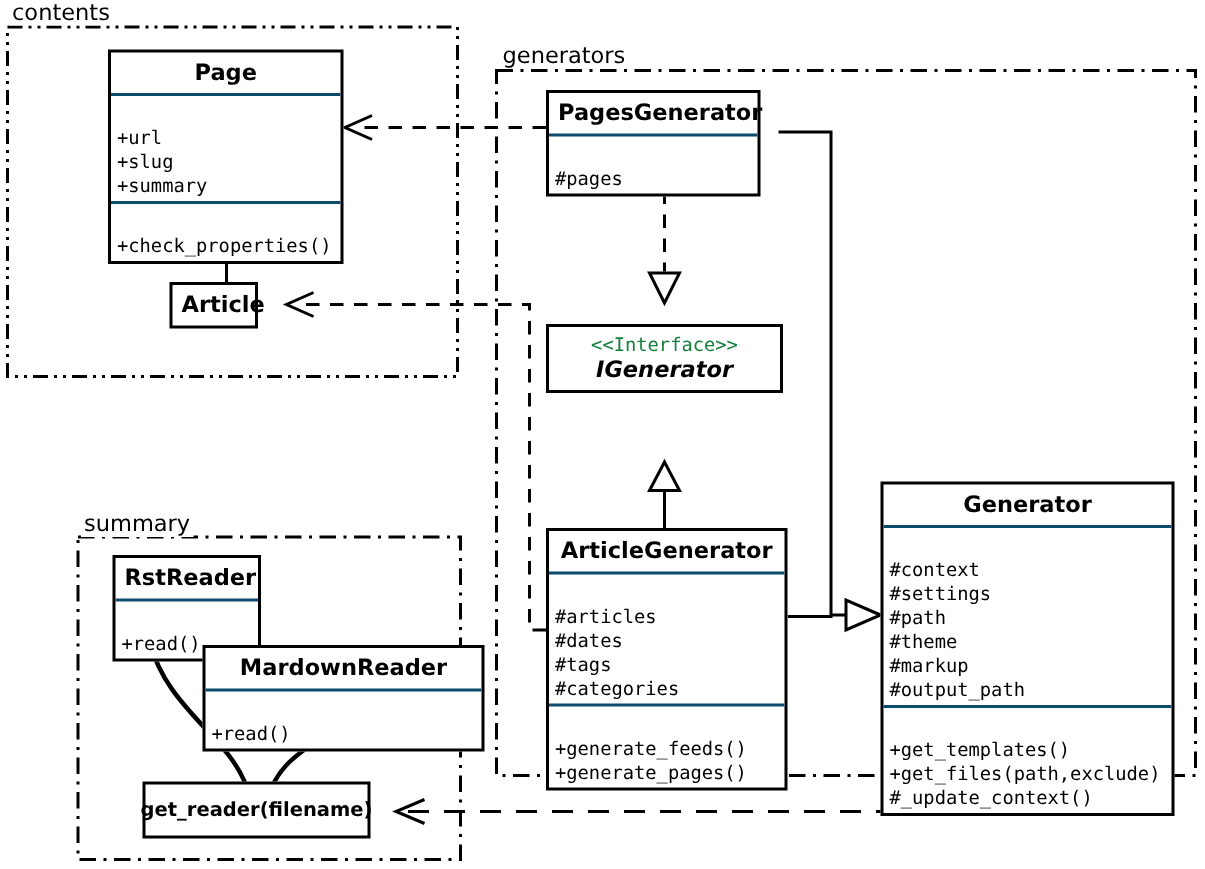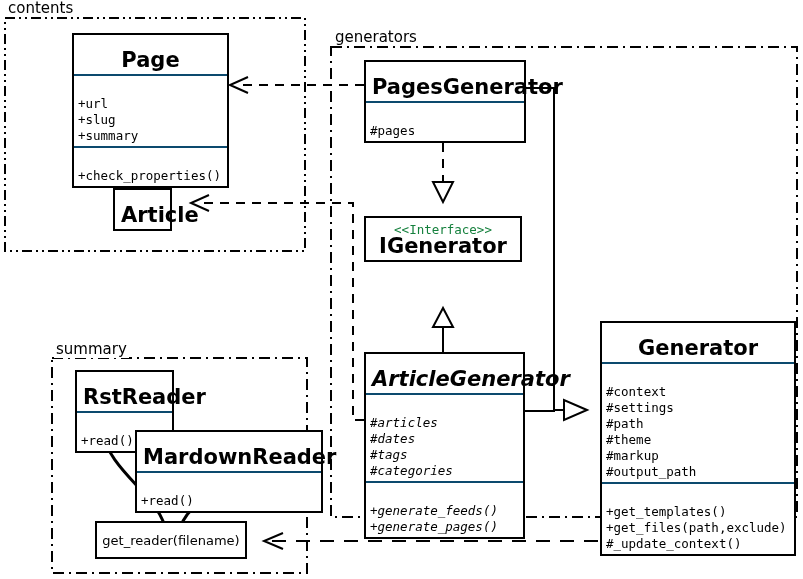--- a/index.html
+++ b/index.html
@@ -42,39 +42,40 @@
   .umlclass {
     position: absolute;
     box-sizing: border-box;
     border: 2px solid #000;
     background: #ffffff;
     z-index: 5;
   }
   .cls-name {
     font-family: "DejaVu Sans", sans-serif;
     font-weight: bold;
-    font-size: 21px;
+    font-size: 15px;
     text-align: center;
     color: #000;
-    padding: 16px 6px 5px 6px;
+    padding: 4px 6px 5px 6px;
     line-height: 18px;
     white-space: nowrap;
   }
   .cls-stereo {
     font-family: "DejaVu Sans Mono", monospace;
     font-weight: normal;
     font-size: 12.5px;
     text-align: center;
     color: #15803d;
     padding: 4px 6px 0 6px;
     line-height: 15px;
     white-space: nowrap;
   }
   .cls-stereo + .cls-name {
     padding-top: 0;
+    font-style: italic;
   }
   .compartment {
     border-top: 2px solid #0c4a6e;
     padding: 20px 0 2px 0;
   }
   .member {
     font-family: "DejaVu Sans Mono", monospace;
     font-size: 12.5px;
     color: #000;
     line-height: 16px;
@@ -175,47 +176,47 @@
     </div>
     <div class="compartment">
       <div class="member">+check_properties()</div>
     </div>
   </div>
 
   <div class="umlclass" style="left:113px; top:188px; width:59px;">
     <div class="cls-name">Article</div>
   </div>
 
-  <div class="umlclass" style="left:364px; top:60px; width:162px;">
+  <div class="umlclass" style="left:364px; top:60px; width:143px;">
     <div class="cls-name">PagesGenerator</div>
     <div class="compartment">
       <div class="member">#pages</div>
     </div>
   </div>
 
   <div class="umlclass" style="left:364px; top:216px; width:158px;">
     <div class="cls-stereo">&lt;&lt;Interface&gt;&gt;</div>
     <div class="cls-name">IGenerator</div>
   </div>
 
-  <div class="umlclass" style="left:364px; top:352px; width:161px;font-style:italic;">
+  <div class="umlclass" style="left:364px; top:352px; width:161px;">
     <div class="cls-name">ArticleGenerator</div>
     <div class="compartment">
       <div class="member">#articles</div>
       <div class="member">#dates</div>
       <div class="member">#tags</div>
       <div class="member">#categories</div>
     </div>
     <div class="compartment">
       <div class="member">+generate_feeds()</div>
       <div class="member">+generate_pages()</div>
     </div>
   </div>
 
-  <div class="umlclass" style="left:587px; top:321px; width:196px;margin-left:13px;">
+  <div class="umlclass" style="left:587px; top:321px; width:196px;">
     <div class="cls-name">Generator</div>
     <div class="compartment">
       <div class="member">#context</div>
       <div class="member">#settings</div>
       <div class="member">#path</div>
       <div class="member">#theme</div>
       <div class="member">#markup</div>
       <div class="member">#output_path</div>
     </div>
     <div class="compartment">
@@ -232,17 +233,17 @@
     </div>
   </div>
 
   <div class="umlclass" style="left:135px; top:430px; width:188px;">
     <div class="cls-name">MardownReader</div>
     <div class="compartment">
       <div class="member">+read()</div>
     </div>
   </div>
 
-  <div class="plainbox" style="left:95px; top:521px; width:152px; height:38px;">
+  <div class="plainbox" style="left:95px; top:521px; width:152px; height:38px;font-weight:bold;">
     <span class="fn-label">get_reader(filename)</span>
   </div>
 
 </div>
 
 </body></html>

